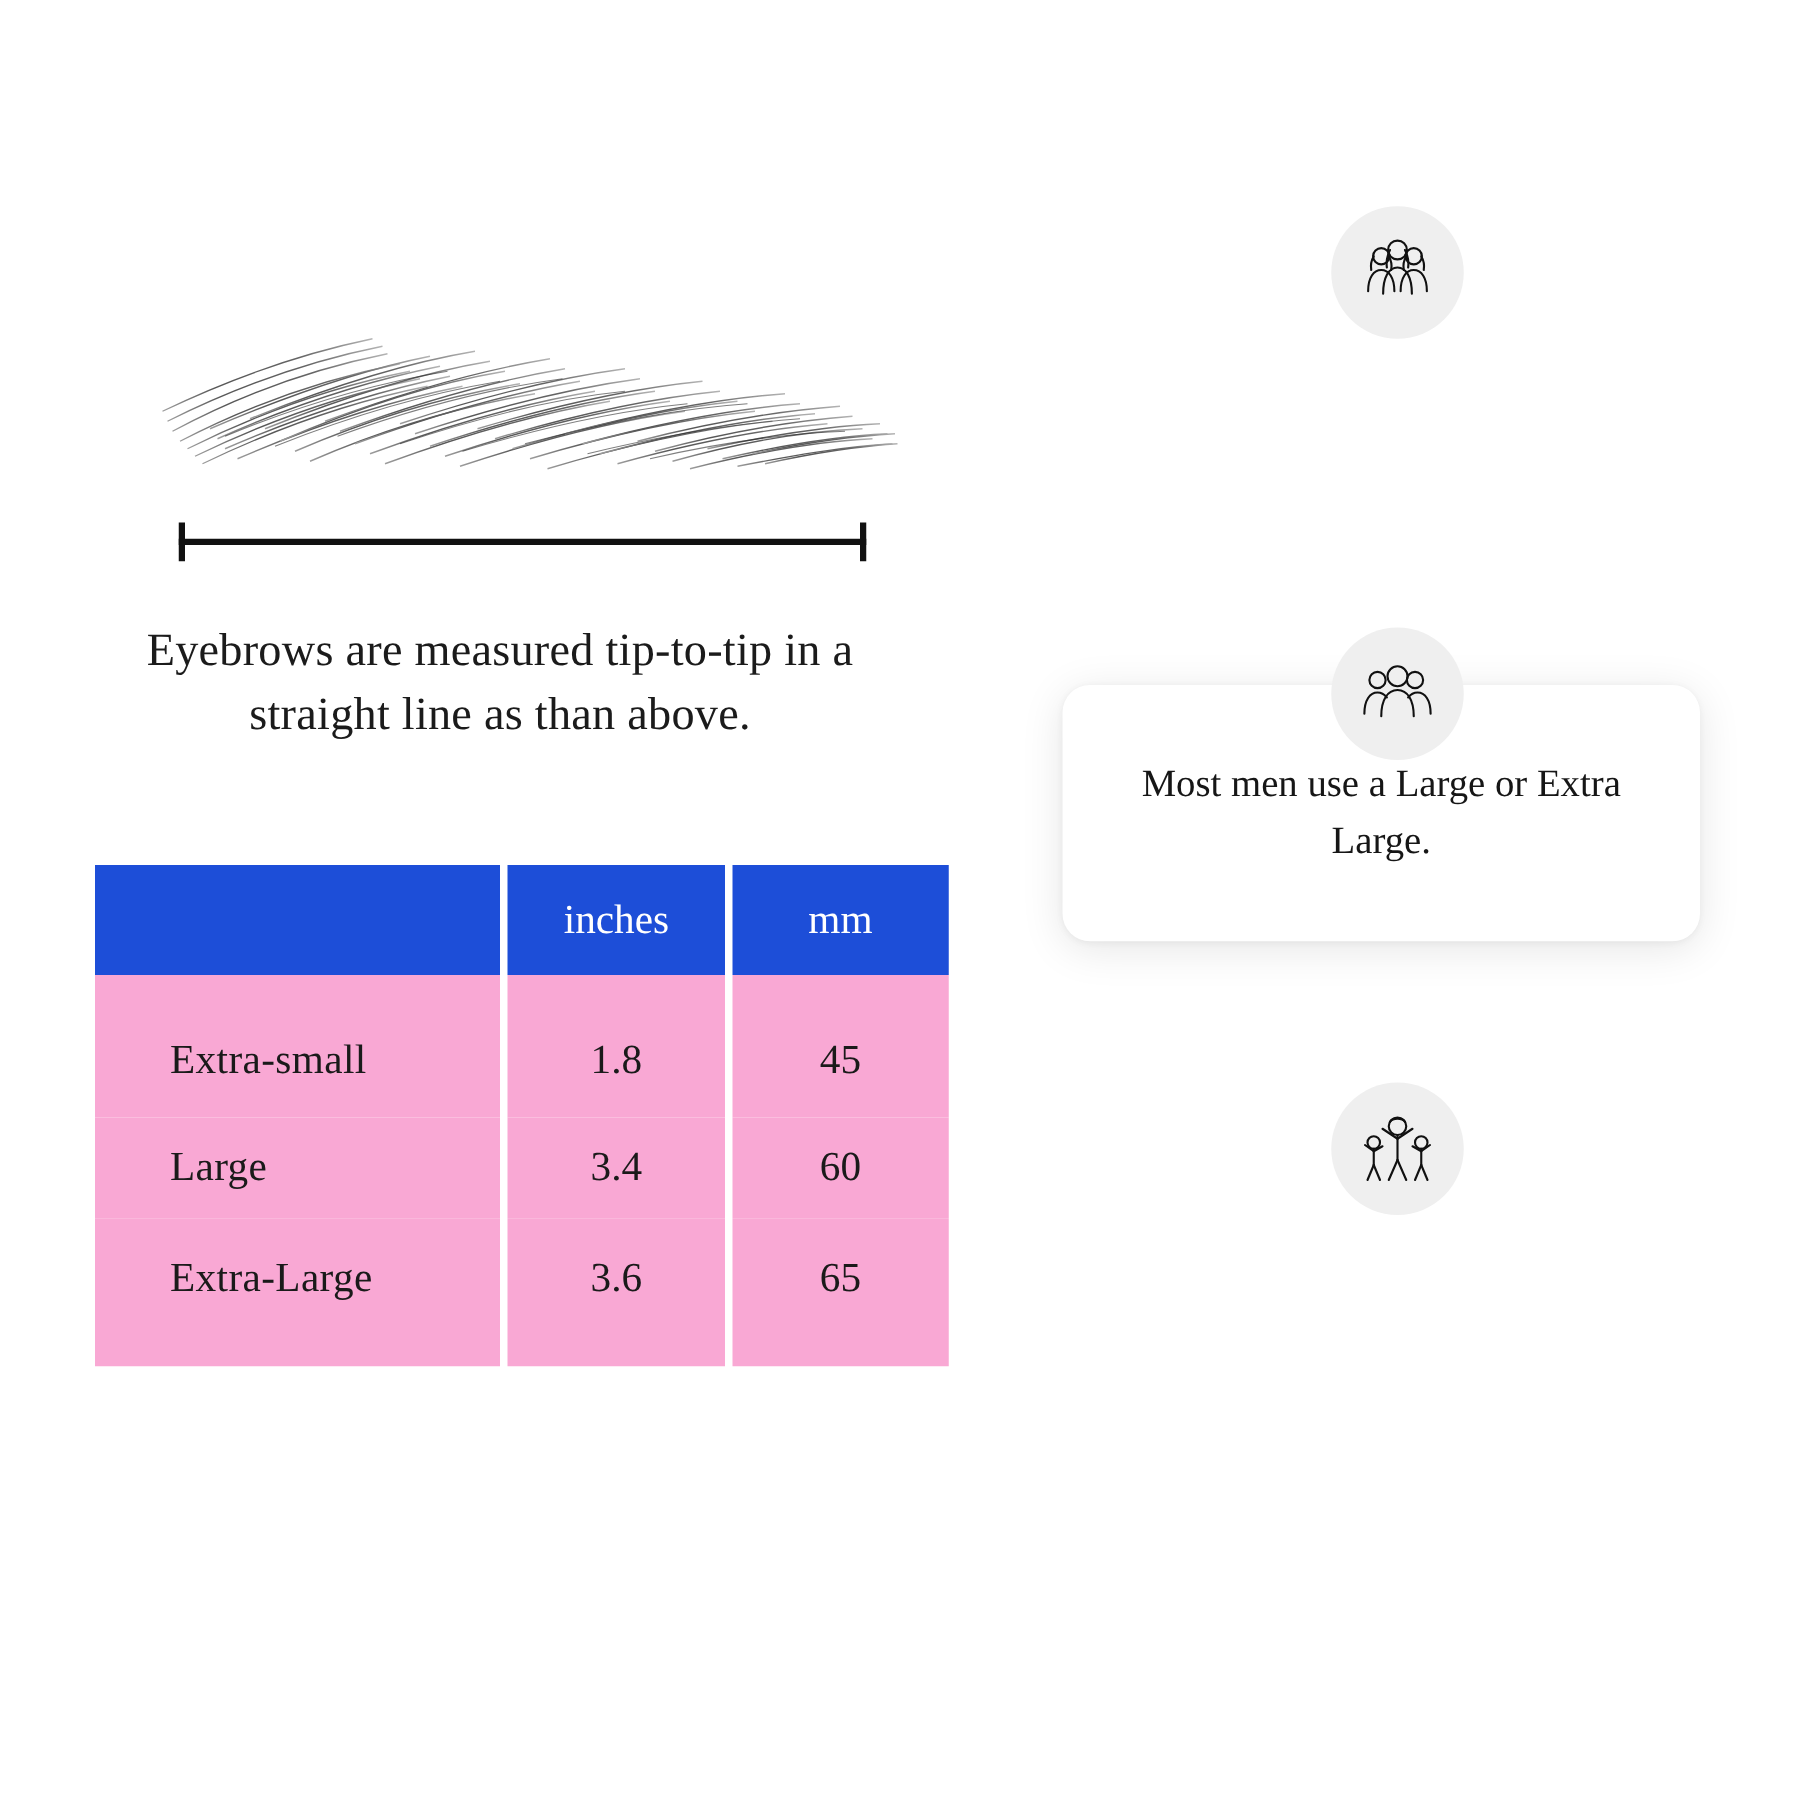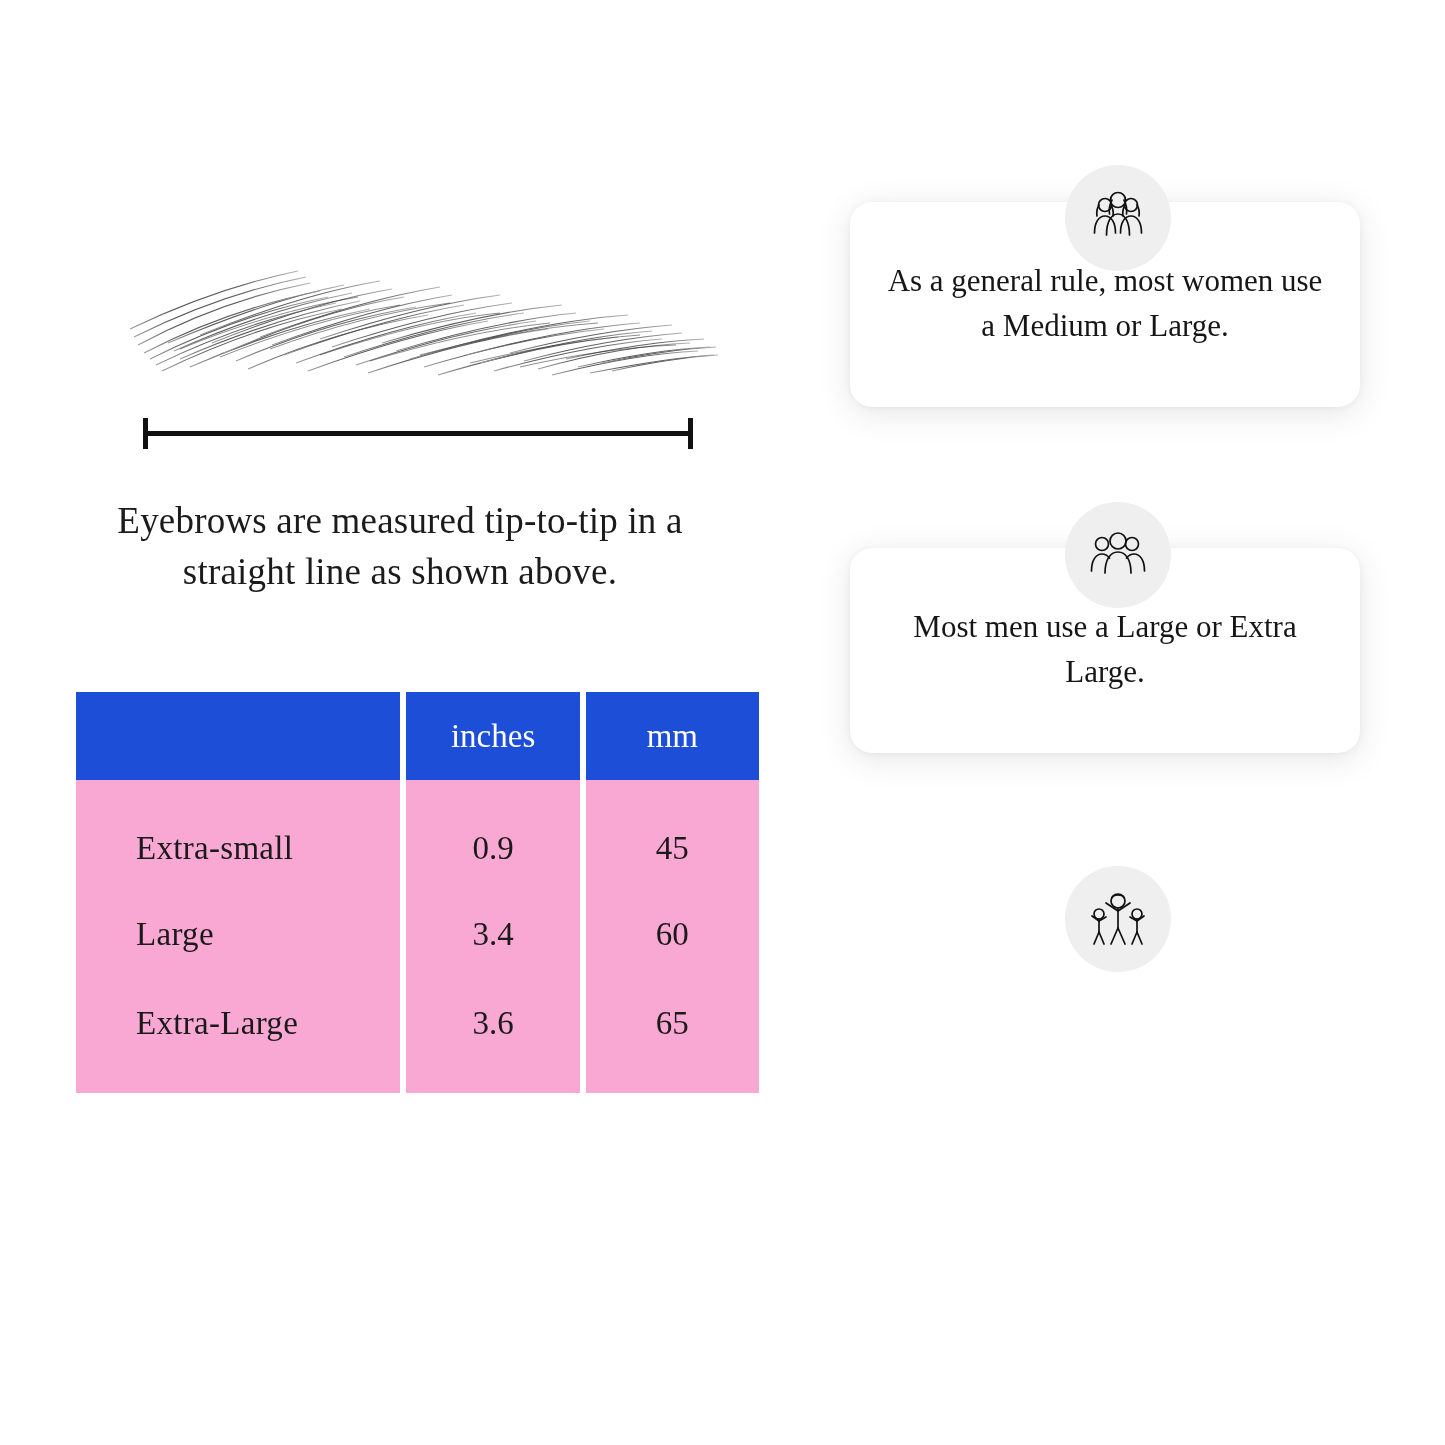--- a/index.html
+++ b/index.html
@@ -240,34 +240,34 @@
         </g>
       </svg>
     </div>
 
     <div class="ruler">
       <div class="cap left"></div>
       <div class="bar"></div>
       <div class="cap right"></div>
     </div>
 
-    <div class="caption">Eyebrows are measured tip-to-tip in a straight line as shown above.</div>
+    <div class="caption">Eyebrows are measured tip-to-tip in a straight line as than above.</div>
 
     <table class="size-table">
       <thead>
         <tr>
           <th class="col-name"></th>
           <th class="col-in">inches</th>
           <th class="col-mm">mm</th>
         </tr>
       </thead>
       <tbody>
         <tr>
           <td class="name">Extra-small</td>
-          <td class="num">0.9</td>
+          <td class="num">1.8</td>
           <td class="num">45</td>
         </tr>
         <tr>
           <td class="name">Large</td>
           <td class="num">3.4</td>
           <td class="num">60</td>
         </tr>
         <tr>
           <td class="name">Extra-Large</td>
           <td class="num">3.6</td>
@@ -287,23 +287,20 @@
         <path d="M26 27 C27 21 24 16 24 16"></path>
         <circle cx="44" cy="16" r="6.5"></circle>
         <path d="M33.5 44 C33.5 33 38 27 44 27 C50 27 54.5 33 54.5 44"></path>
         <path d="M36 27 C35 21 38 16 38 16"></path>
         <path d="M52 27 C53 21 50 16 50 16"></path>
         <circle cx="31" cy="11" r="7.5"></circle>
         <path d="M19.5 46 C19.5 33 24 25 31 25 C38 25 42.5 33 42.5 46"></path>
         <path d="M22.5 25 C21.5 18 25 11 25 11"></path>
         <path d="M39.5 25 C40.5 18 37 11 37 11"></path>
       </svg>
-    </div>
-    <div class="note n1">
-      <span class="note-text">As a general rule, most women use a Medium or Large.</span>
     </div>
 
     <div class="icon-badge b2">
       <svg width="62" height="52" viewBox="0 0 62 52" fill="none" stroke="#111" stroke-width="1.7" stroke-linecap="round" stroke-linejoin="round">
         <circle cx="15" cy="15" r="6.5"></circle>
         <path d="M4.5 42 C4.5 31 9 25 15 25 C18 25 20.5 26.5 22.5 29"></path>
         <circle cx="45" cy="15" r="6.5"></circle>
         <path d="M57.5 42 C57.5 31 53 25 47 25 C44 25 41.5 26.5 39.5 29"></path>
         <circle cx="31" cy="12" r="8"></circle>
         <path d="M18 44 C18 31 23 23 31 23 C39 23 44 31 44 44"></path>

